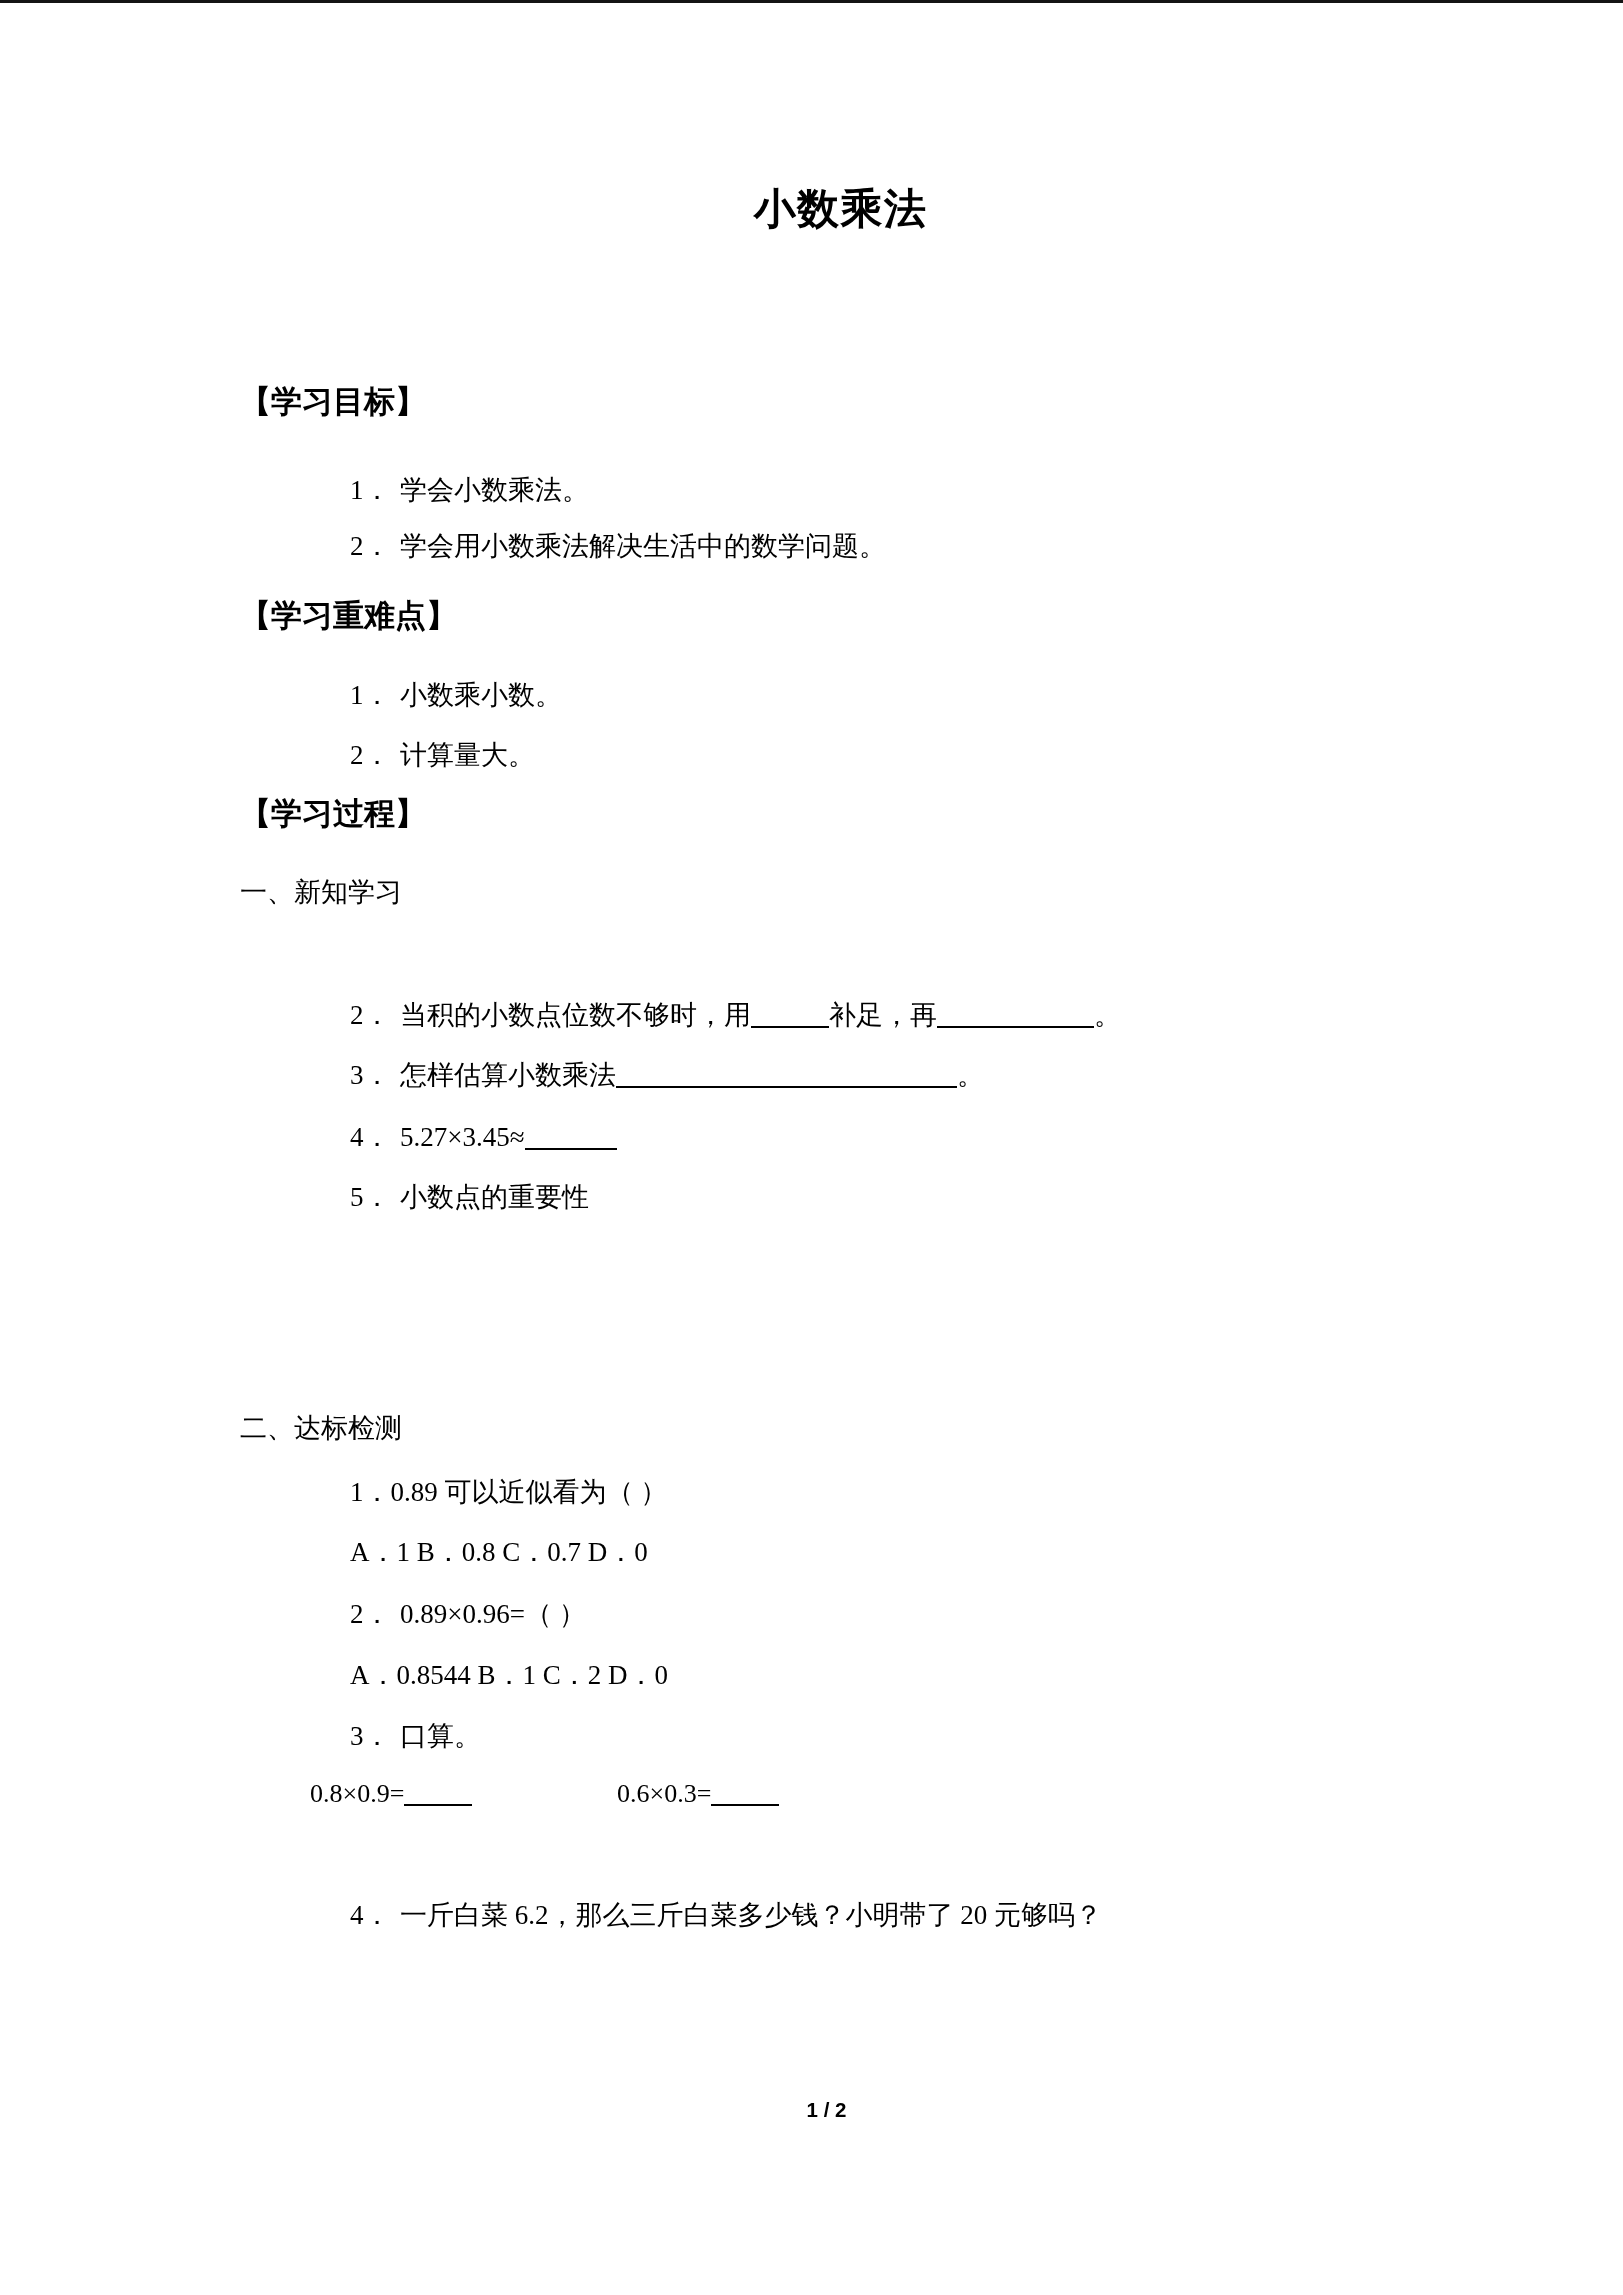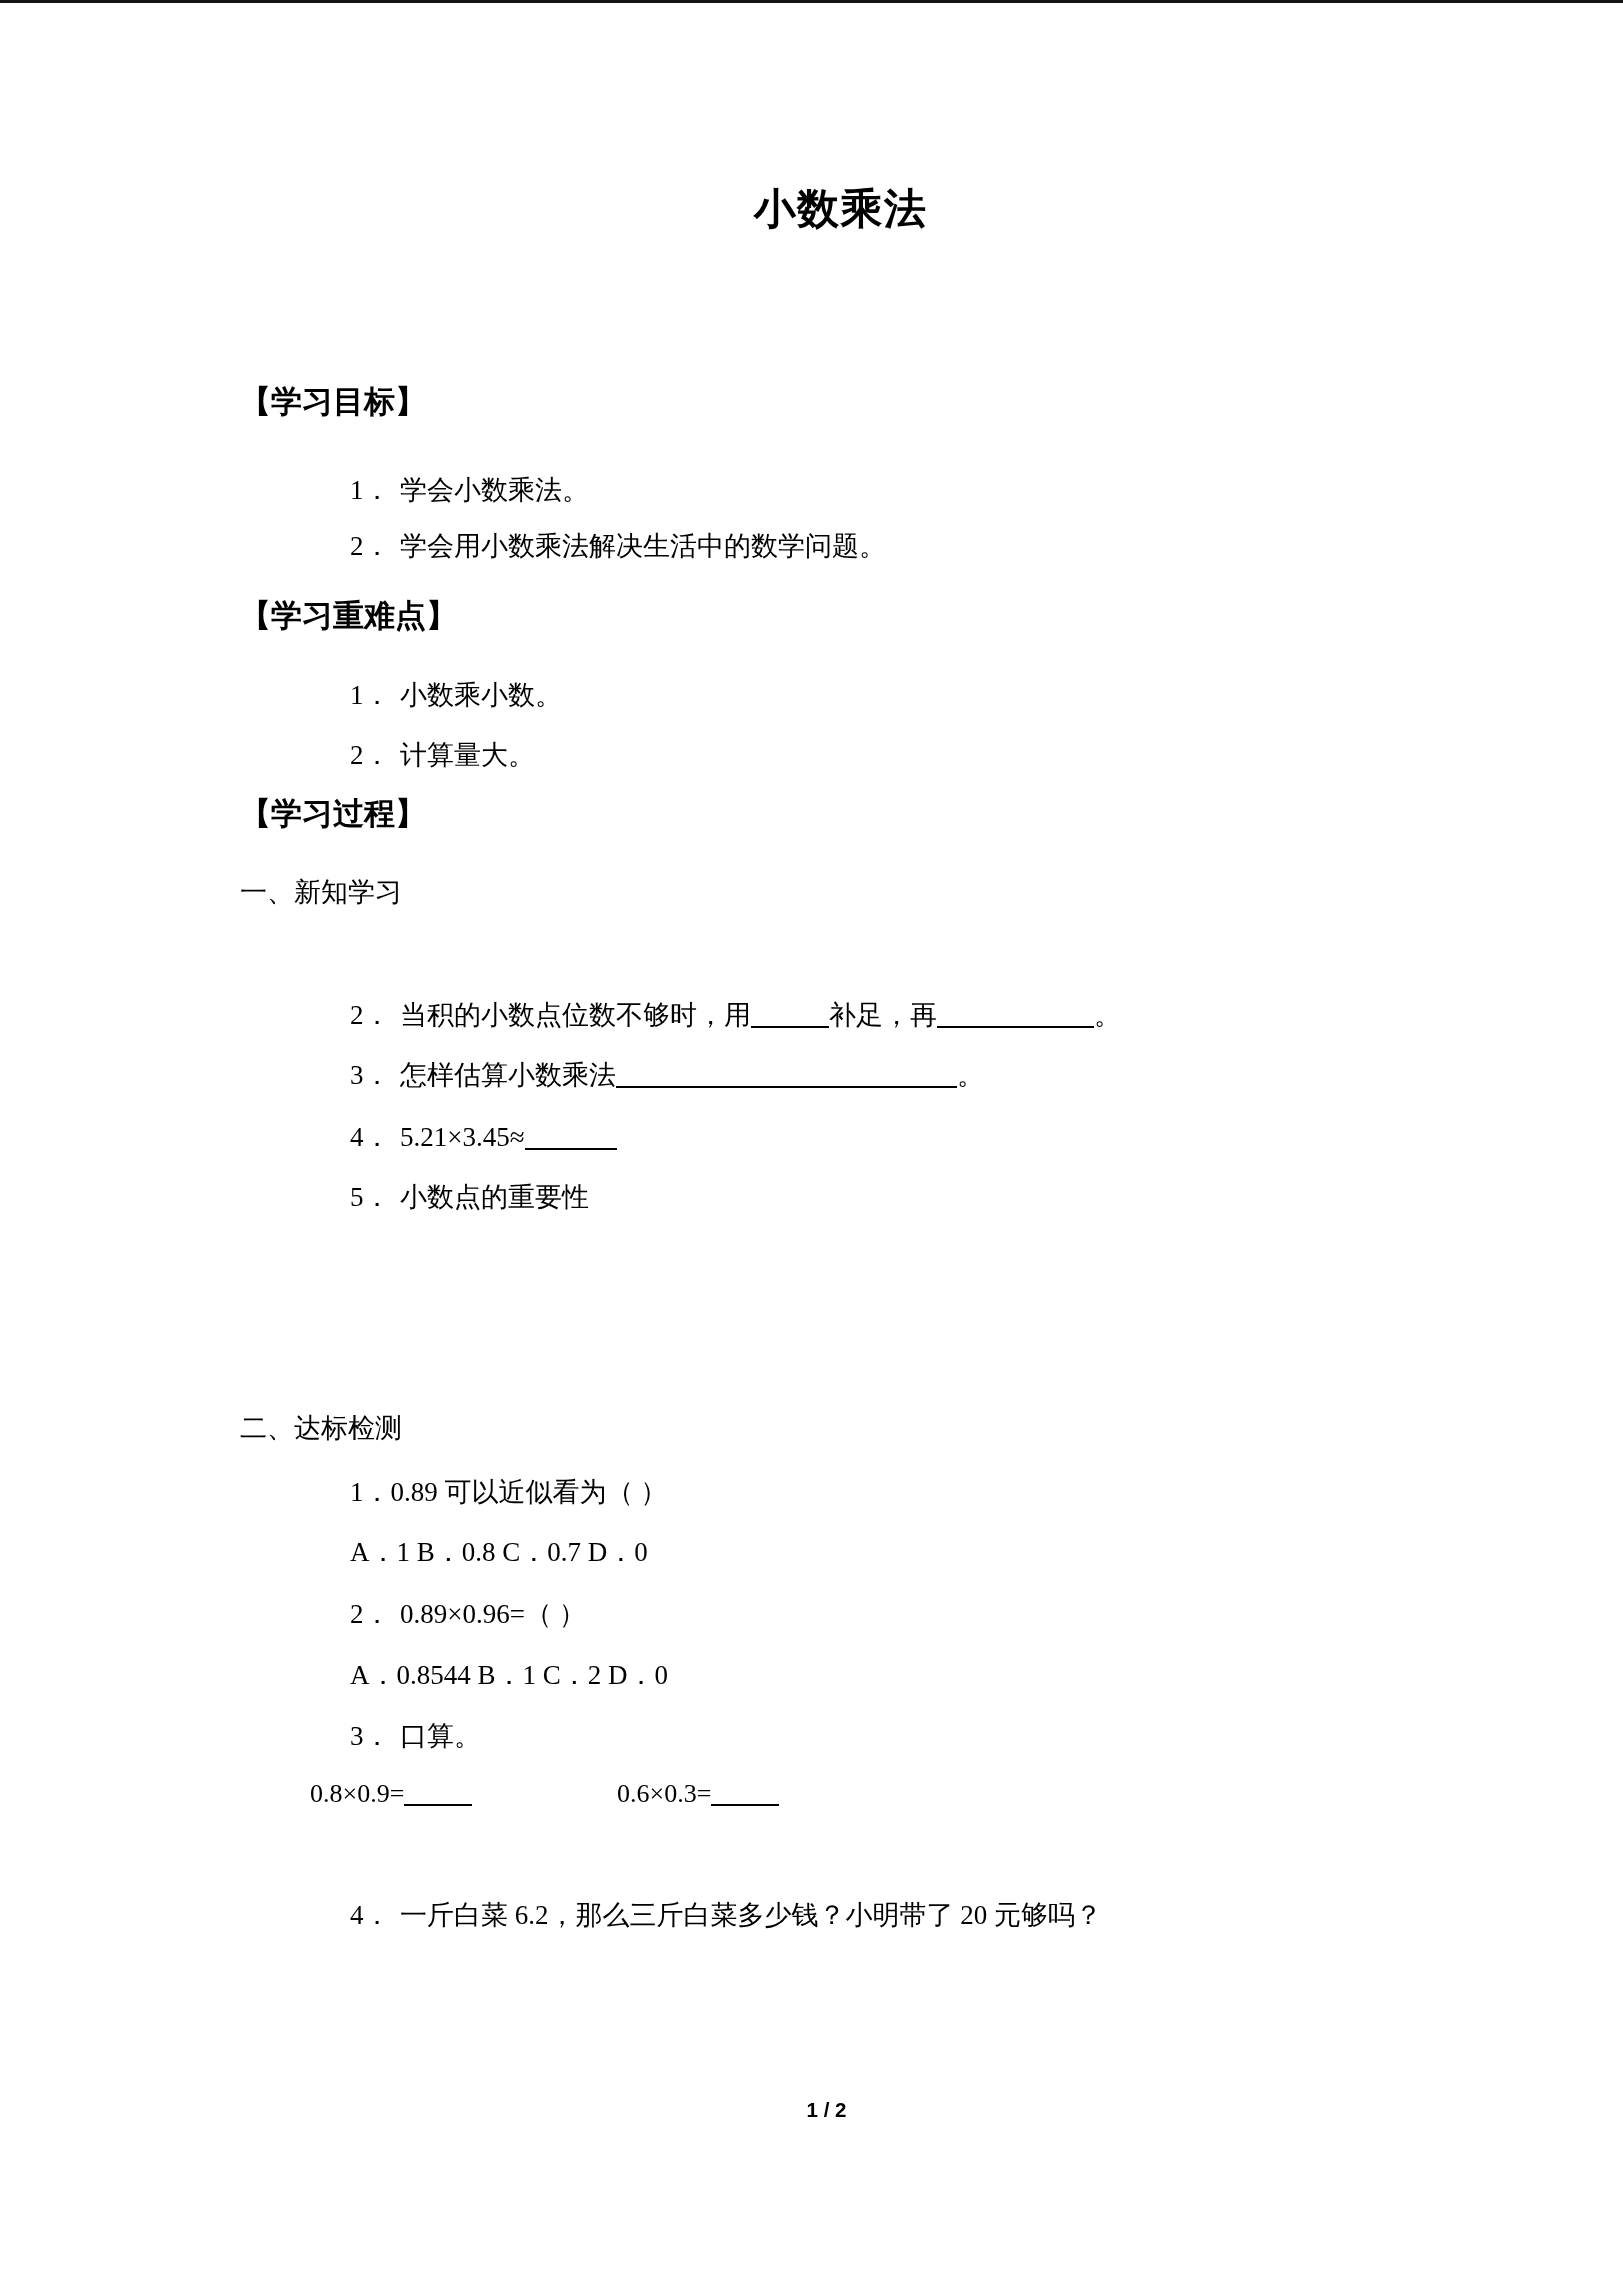--- a/index.html
+++ b/index.html
@@ -146,21 +146,21 @@
 
   <div class="line lv2" style="top:1002px">
     <span class="num">2．</span><span class="gap-s"></span><span>当积的小数点位数不够时，用</span><span class="blank b-sm"></span><span>补足，再</span><span class="blank b-md"></span><span>。</span>
   </div>
 
   <div class="line lv2" style="top:1062px">
     <span class="num">3．</span><span class="gap-s"></span><span>怎样估算小数乘法</span><span class="blank b-lg"></span><span>。</span>
   </div>
 
   <div class="line lv2" style="top:1124px">
-    <span class="num">4．</span><span class="gap-s"></span><span>5.21×3.45≈</span><span class="blank b-ans"></span>
+    <span class="num">4．</span><span class="gap-s"></span><span>5.27×3.45≈</span><span class="blank b-ans"></span>
   </div>
 
   <div class="line lv2" style="top:1184px">
     <span class="num">5．</span><span class="gap-s"></span><span>小数点的重要性</span>
   </div>
 
   <div style="position:absolute;top:1227px;left:310px;width:954px;height:170px"></div>
 
   <div class="line lv1" style="top:1415px">二、达标检测</div>
 

